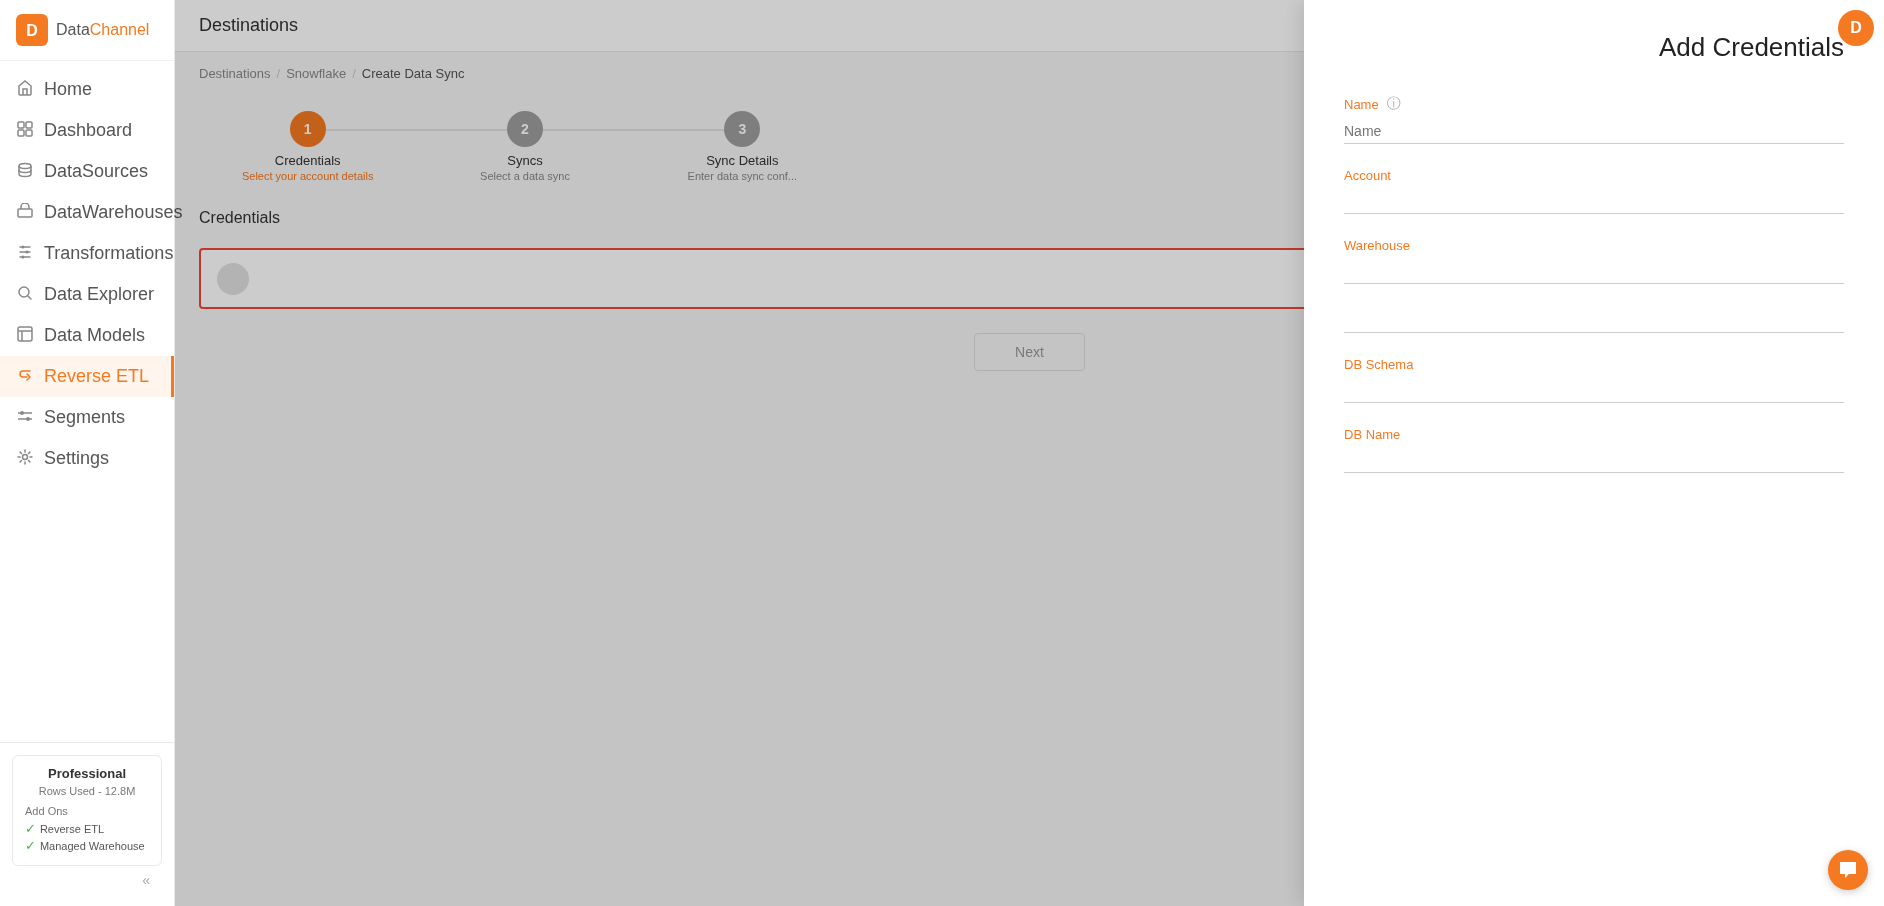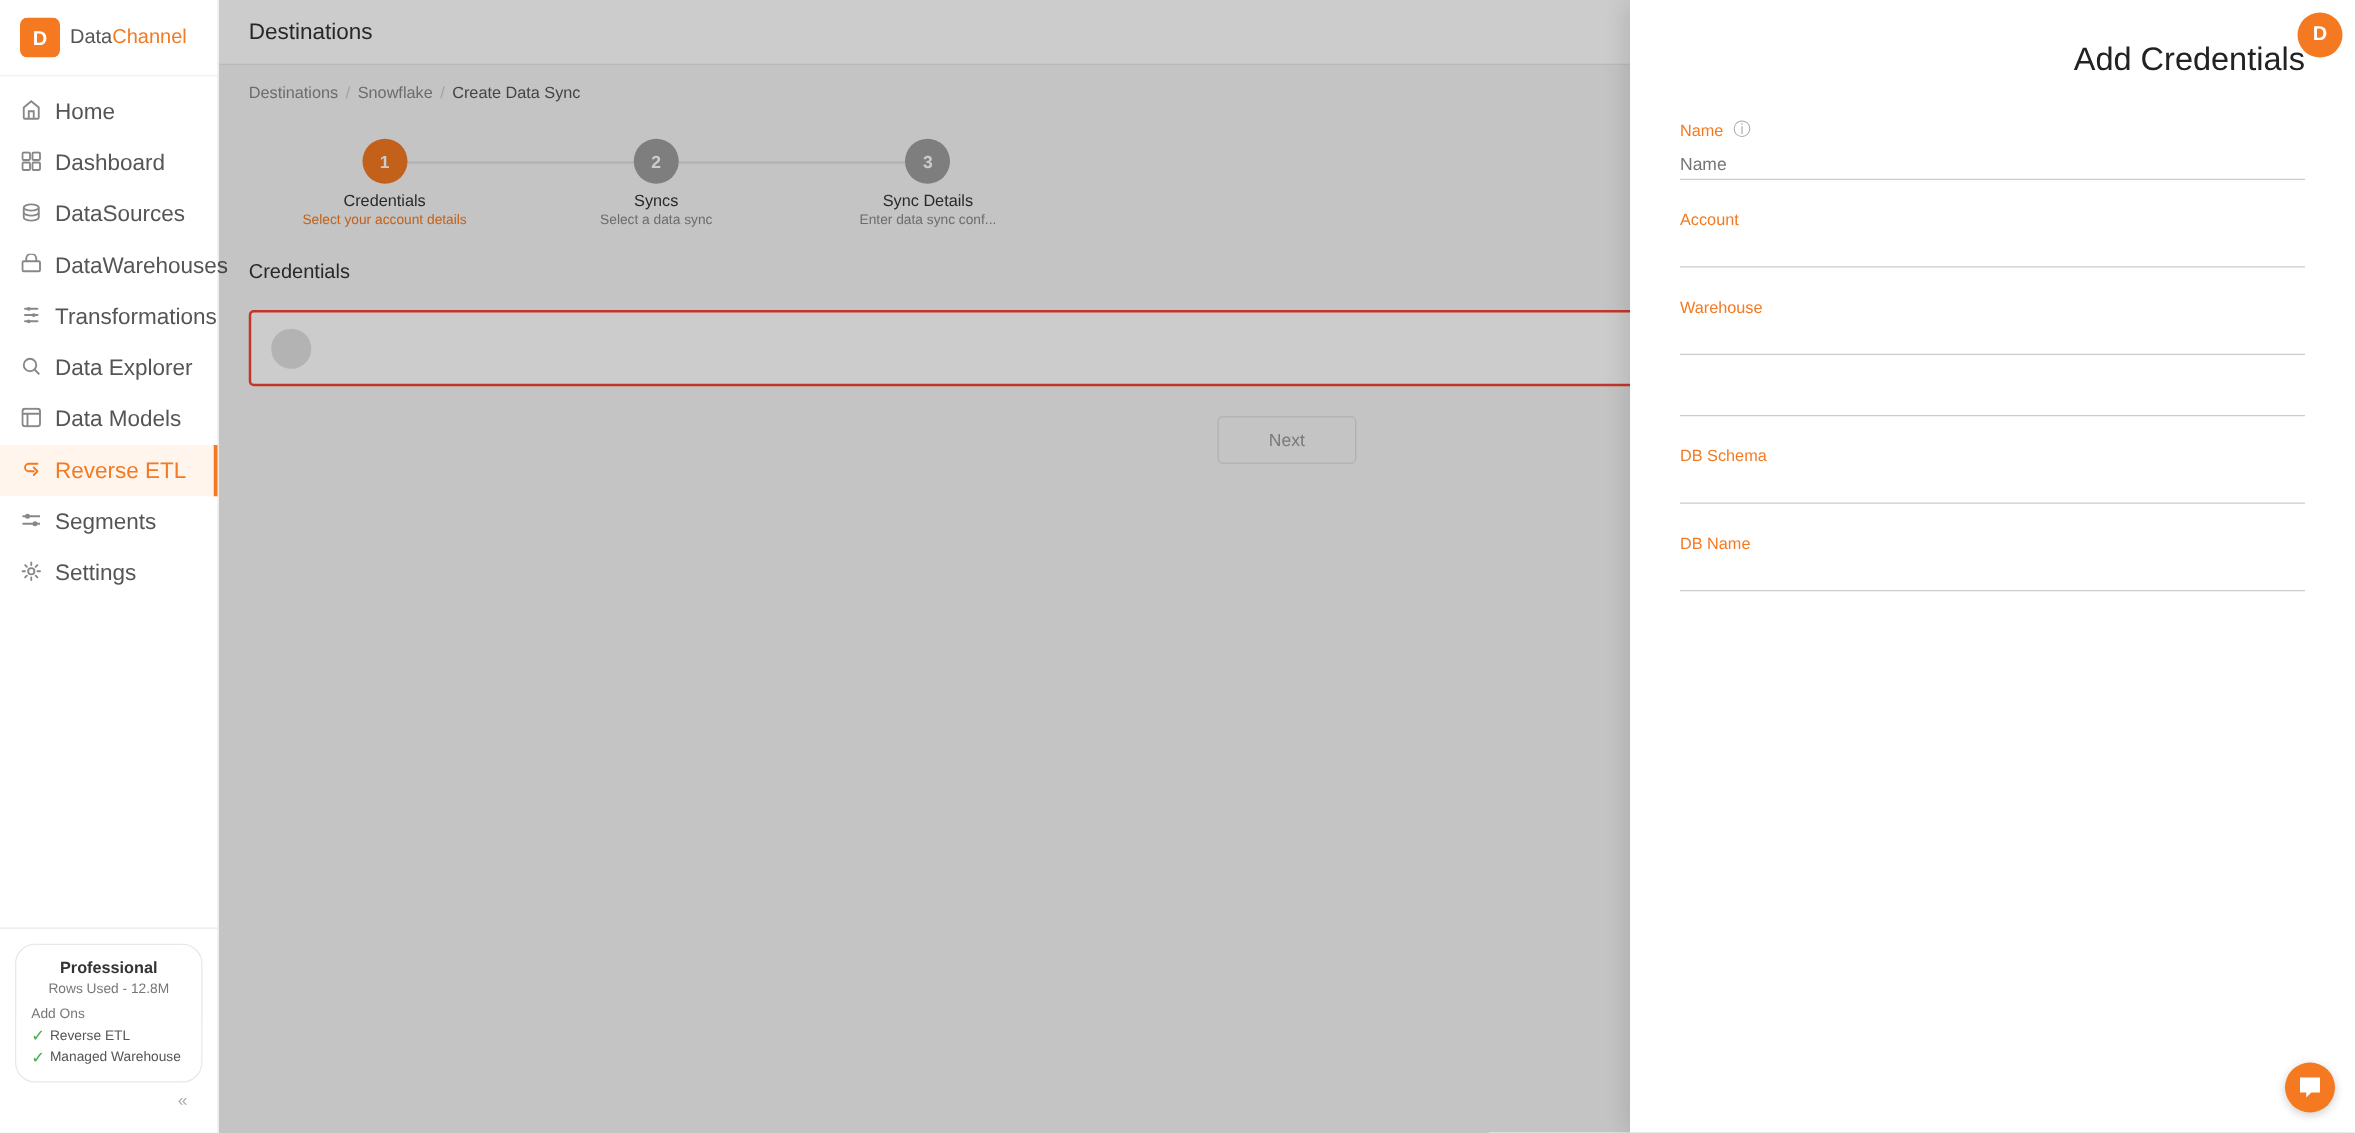--- a/index.html
+++ b/index.html
@@ -65,21 +65,21 @@
       flex-shrink: 0;
     }
 
     .sidebar-footer {
       padding: 12px;
       border-top: 1px solid #e8e8e8;
     }
     .plan-card {
       background: #fff;
       border: 1px solid #e8e8e8;
-      border-radius: 16px;
+      border-radius: 6px;
       padding: 10px 12px;
     }
     .plan-title {
       font-weight: 600;
       font-size: 13px;
       color: #333;
       text-align: center;
       margin-bottom: 4px;
     }
     .plan-rows {

